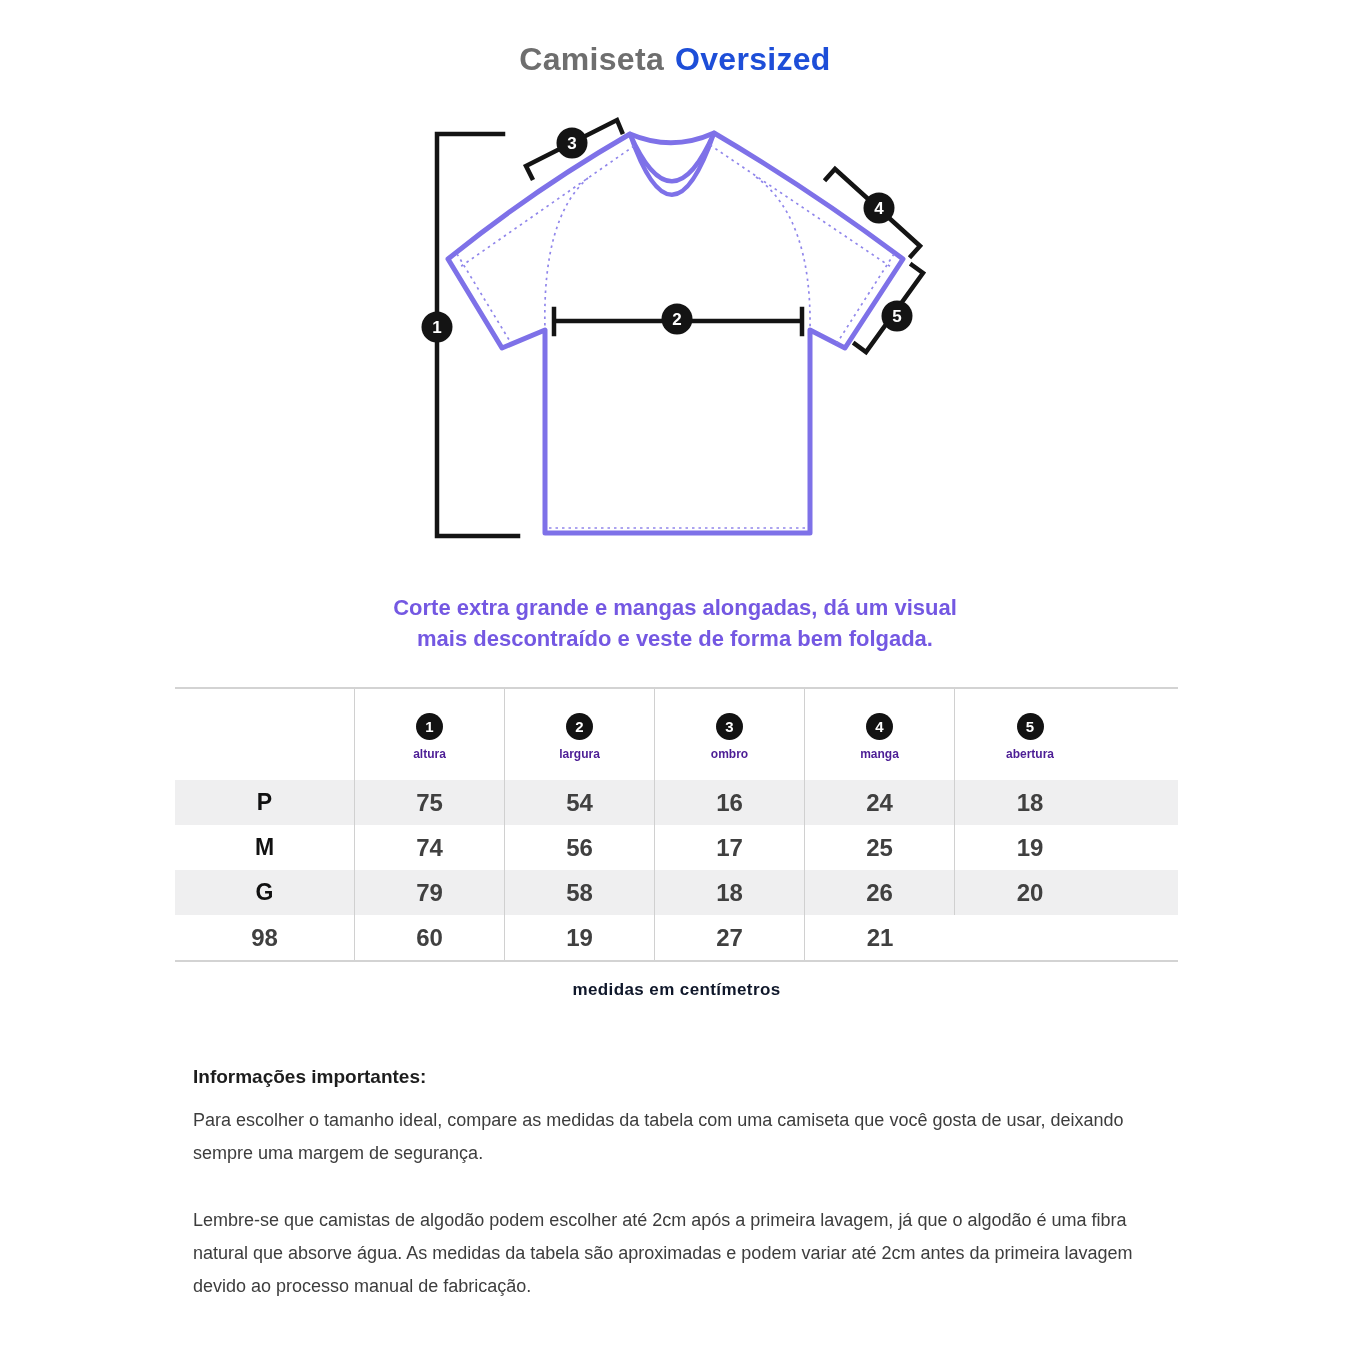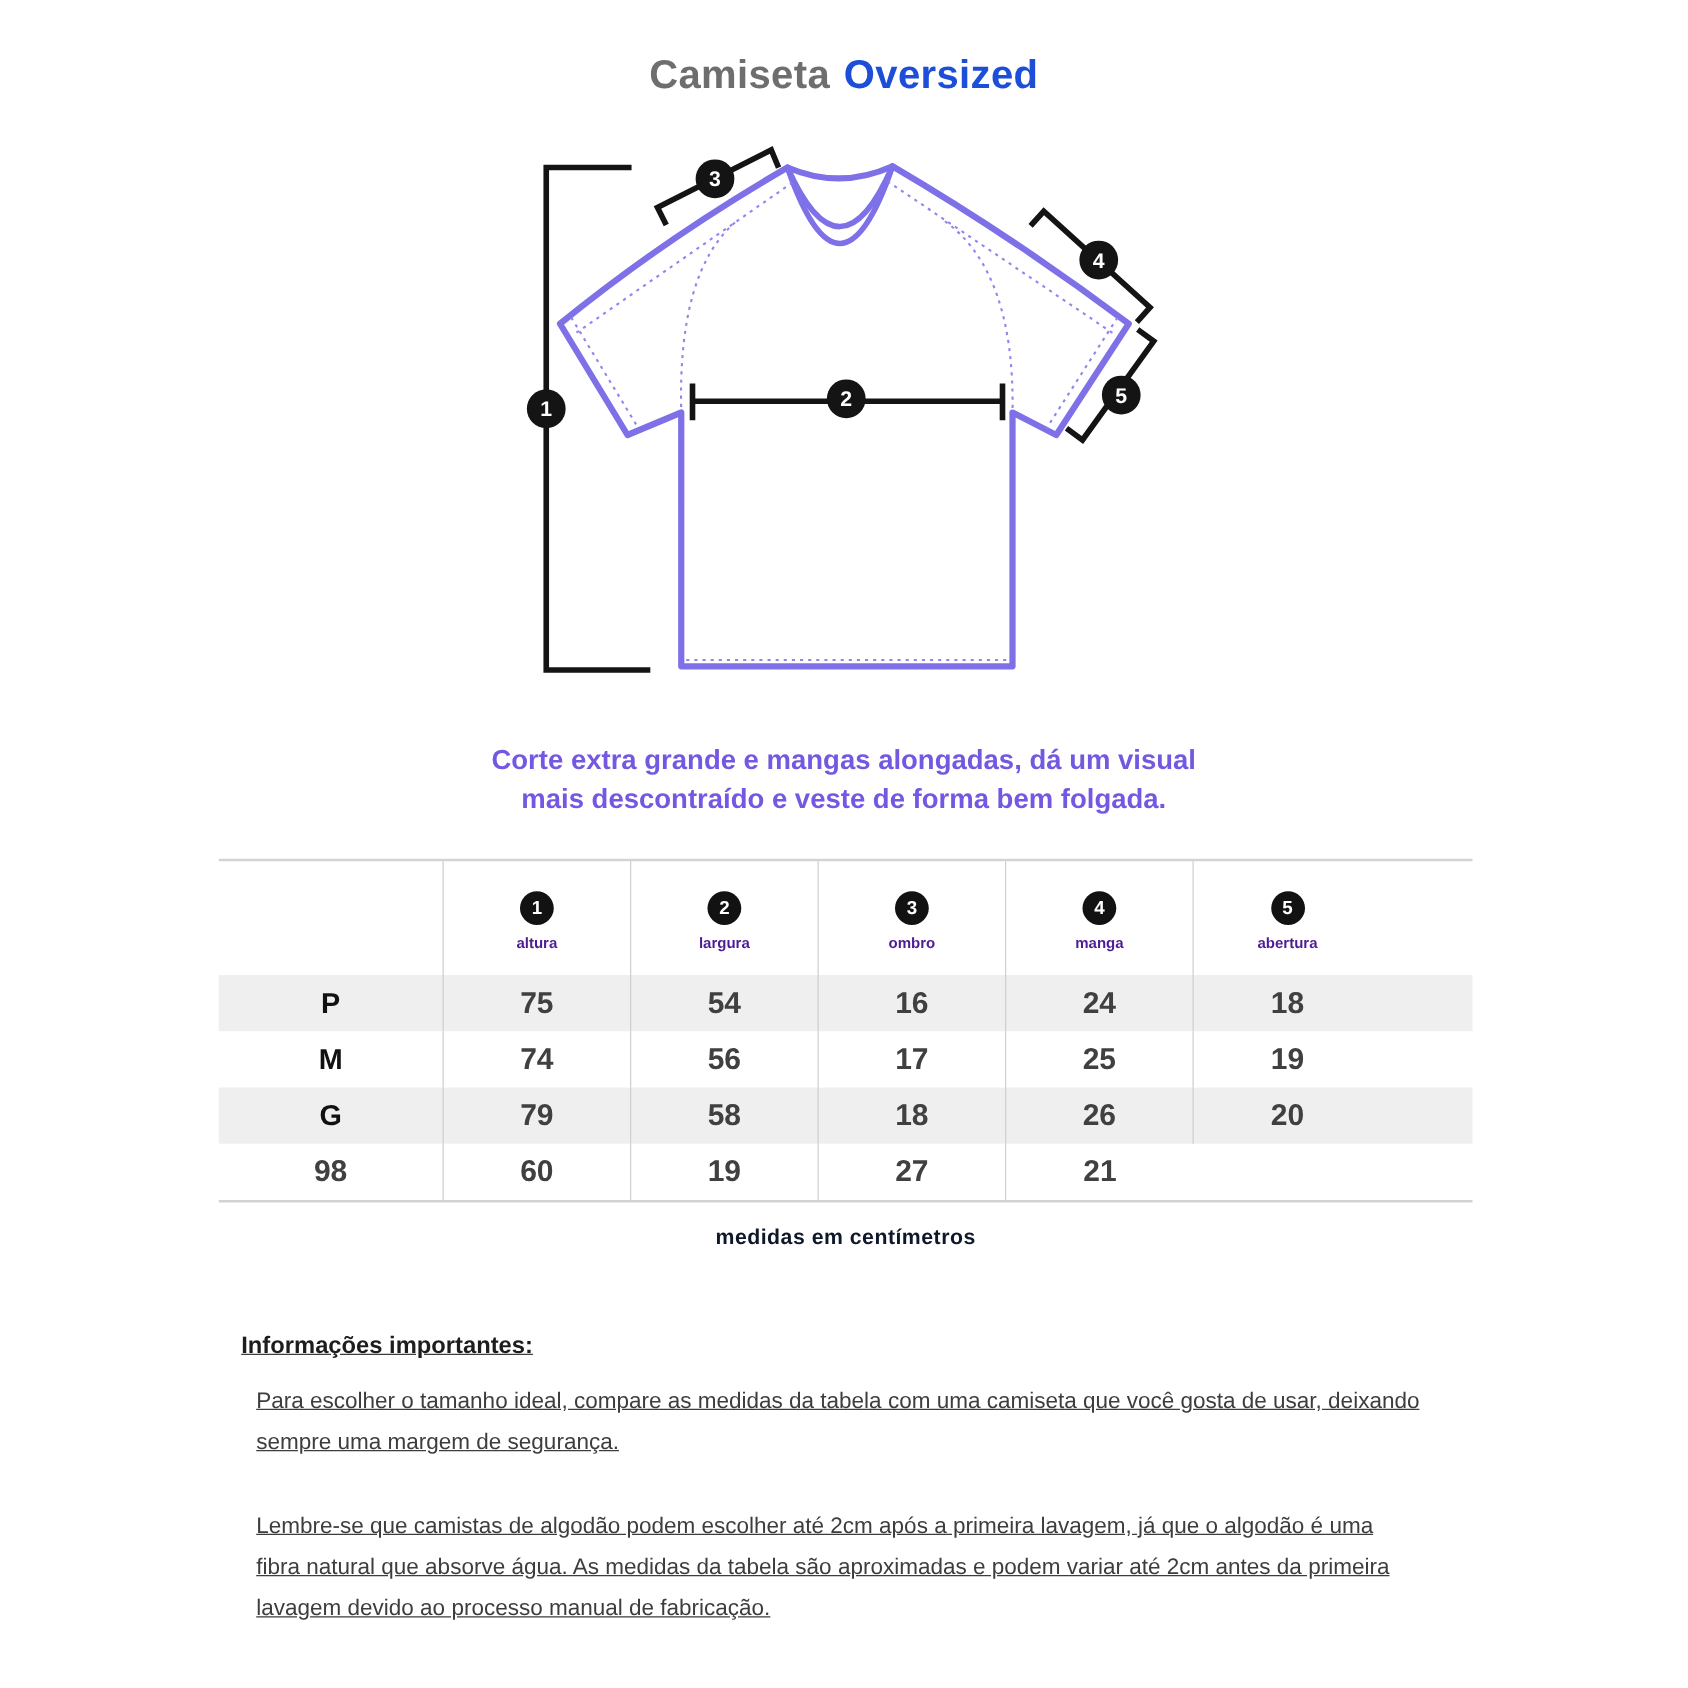--- a/index.html
+++ b/index.html
@@ -91,30 +91,29 @@
     color: #0f172a;
     letter-spacing: .4px;
   }
 
   
   .info {
     position: absolute;
     left: 193px; top: 1066px;
     width: 945px;
     color: #3d3d3d;
-    text-decoration: underline;
   }
   .info .heading {
     margin: 0 0 16px 0;
     font-size: 19px;
     font-weight: bold;
     color: #1d1d1d;
   }
   .info p {
-    margin: 0 0 34px 12px;
+    margin: 0 0 34px 0;
     font-size: 18px;
     line-height: 33px;
   }
 </style>
 </head>
 <body>
 
 <div class="page">
 
   <div class="title">

